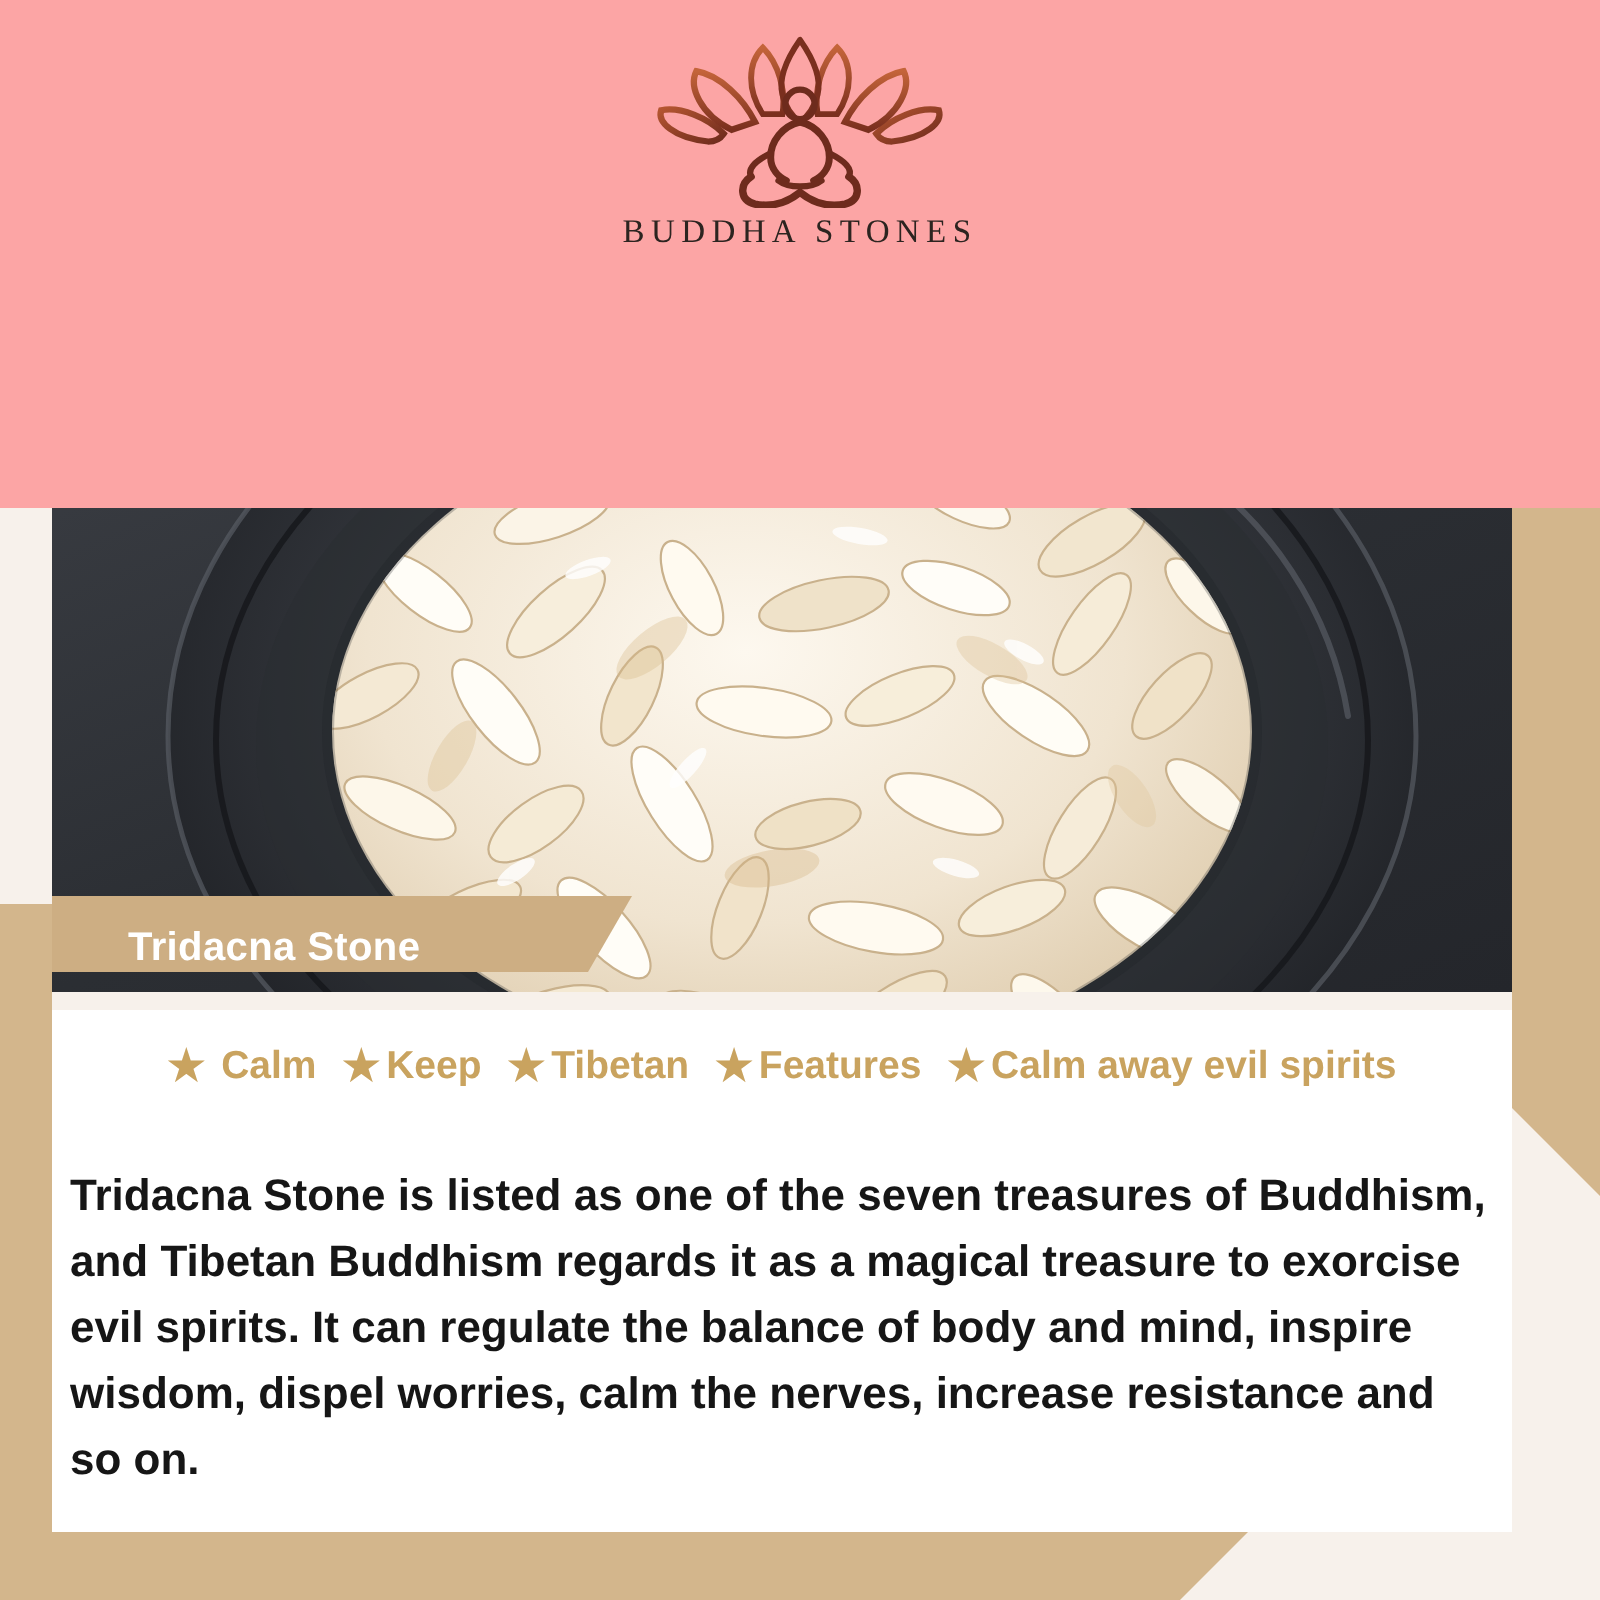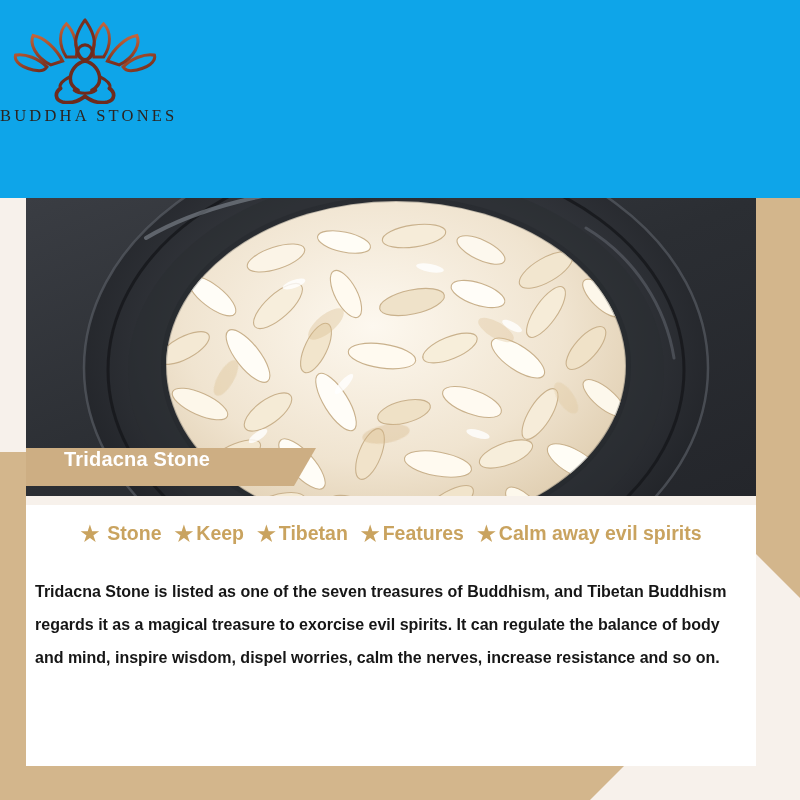--- a/index.html
+++ b/index.html
@@ -70,26 +70,26 @@
     background: #f7f1eb;
     z-index: 4;
   }
 
   
   .header {
     position: absolute;
     left: 0;
     top: 0;
     width: 800px;
-    height: 198px;
-    background: #0ea5e9;
+    height: 254px;
+    background: #fca5a5;
     z-index: 6;
     display: flex;
     flex-direction: column;
-    align-items: flex-start;
+    align-items: center;
   }
 
   .brand-mark {
     margin-top: 16px;
     width: 170px;
     height: 88px;
     display: block;
   }
 
   .brand-name {
@@ -135,21 +135,21 @@
 
   .caption-band {
     position: absolute;
     left: 0;
     bottom: 10px;
     width: 290px;
     height: 38px;
     background: #cdae83;
     clip-path: polygon(0 0, 100% 0, calc(100% - 22px) 100%, 0 100%);
     display: flex;
-    align-items: flex-start;
+    align-items: flex-end;
     z-index: 7;
   }
   .caption-band .caption-text {
     color: #ffffff;
     font-size: 20px;
     font-weight: bold;
     padding-left: 38px;
     letter-spacing: 0.2px;
     white-space: nowrap;
   }
@@ -198,21 +198,21 @@
     margin-right: 3px;
     color: #c9a35f;
   }
   .benefit.first .star { margin-right: 8px; }
 
   .paragraph {
     position: absolute;
     left: 9px;
     right: 12px;
     top: 63px;
-    font-size: 16px;
+    font-size: 22px;
     line-height: 33px;
     color: #161616;
     font-weight: bold;
     text-align: left;
   }
 </style>
 </head>
 <body>
 
 <div class="poster">
@@ -373,21 +373,21 @@
       <span class="caption-text">Tridacna Stone</span>
     </div>
   </div>
 
   <div class="body-panel">
     <div class="body-strip"></div>
 
     <div class="benefits-row">
       <span class="benefit first">
         <span class="star">★</span>
-        <span>Stone</span>
+        <span>Calm</span>
       </span>
       <span class="benefit">
         <span class="star">★</span>
         <span>Keep</span>
       </span>
       <span class="benefit">
         <span class="star">★</span>
         <span>Tibetan</span>
       </span>
       <span class="benefit">

